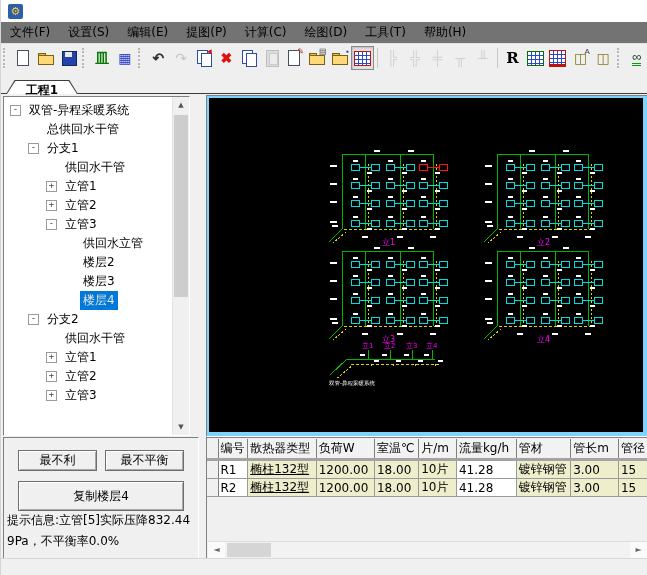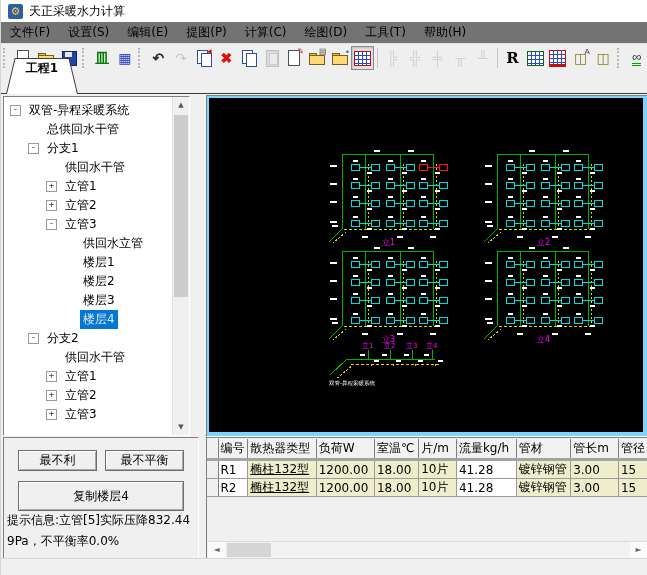--- a/index.html
+++ b/index.html
@@ -41,21 +41,21 @@
   .ci-paste::after{content:"";position:absolute;left:6px;top:4px;width:7px;height:10px;background:#e9e9e9;border:1px solid #a9a9a9;}
   .ci-grid{width:15px;height:13px;background:#fff;border:1px solid #0a6a0a;
     background-image:repeating-linear-gradient(to right,transparent 0 3px,#2a49c8 3px 4px),
                      repeating-linear-gradient(to bottom,transparent 0 3px,#2a49c8 3px 4px);}
   .ci-grid.g-red{border-color:#c01010;border-bottom-width:3px;}
   .ci-grid.g-act{border-color:#c01010;}
   .glasses{font-size:13px;color:#23401f;border-bottom:3px double #00a000;line-height:12px;}
 
   
   #tabrow{position:absolute;left:0;top:71px;width:647px;height:22px;background:#efefef;border-bottom:1px solid #3c3c3c;}
-  #tab1{position:absolute;left:5px;bottom:-1px;width:72px;height:36px;}
+  #tab1{position:absolute;left:5px;bottom:-1px;width:72px;height:14px;}
   #tab1 .tab-bg{position:absolute;inset:0;background:#3c3c3c;clip-path:polygon(12% 0,88% 0,100% 100%,0 100%);}
   #tab1 .tab-fg{position:absolute;left:1px;right:1px;top:1px;bottom:0;background:#fff;clip-path:polygon(12% 0,88% 0,100% 100%,0 100%);}
   #tab1 .tab-label{position:absolute;width:100%;text-align:center;top:2px;font-size:12px;font-weight:bold;color:#000;}
 
   
   .sunken{border:1px solid;border-color:#808080 #ffffff #ffffff #808080;}
   #treepanel{position:absolute;left:2px;top:96px;width:185px;height:338px;background:#fff;overflow:hidden;}
   #treescroll{position:absolute;right:0;top:0;width:16px;height:100%;background:#f0f0f0;border-left:1px solid #e2e2e2;}
   .sb-arrow{position:absolute;left:0;width:16px;height:16px;font-size:7px;color:#555;text-align:center;line-height:16px;background:#f0f0f0;}
   #tree-thumb{position:absolute;left:1px;top:18px;width:14px;height:182px;background:#cdcdcd;}
@@ -103,21 +103,20 @@
 
   #bottomstrip{position:absolute;left:0;top:558px;width:647px;height:17px;background:#f0f0f0;border-top:1px solid #d8d8d8;}
 </style>
 </head>
 <body>
 
 <div id="win">
 
   <div id="titlebar">
     <div id="appicon">⚙</div>
-    <span id="apptitle">天正采暖水力计算</span>
   </div>
 
   <div id="menubar">
       <div class="menu-item">文件(F)</div>
       <div class="menu-item">设置(S)</div>
       <div class="menu-item">编辑(E)</div>
       <div class="menu-item">提图(P)</div>
       <div class="menu-item">计算(C)</div>
       <div class="menu-item">绘图(D)</div>
       <div class="menu-item">工具(T)</div>
@@ -250,24 +249,20 @@
           <span class="texp">+</span>
           <span class="tlabel">立管2</span>
         </div>
         <div class="trow" style="padding-left: 42px;">
           <span class="texp">-</span>
           <span class="tlabel">立管3</span>
         </div>
         <div class="trow" style="padding-left: 60px;">
           <span class="texp none"></span>
           <span class="tlabel">供回水立管</span>
-        </div>
-        <div class="trow" style="padding-left: 60px;">
-          <span class="texp none"></span>
-          <span class="tlabel">楼层1</span>
         </div>
         <div class="trow" style="padding-left: 60px;">
           <span class="texp none"></span>
           <span class="tlabel">楼层2</span>
         </div>
         <div class="trow" style="padding-left: 60px;">
           <span class="texp none"></span>
           <span class="tlabel">楼层3</span>
         </div>
         <div class="trow" style="padding-left: 60px;">

